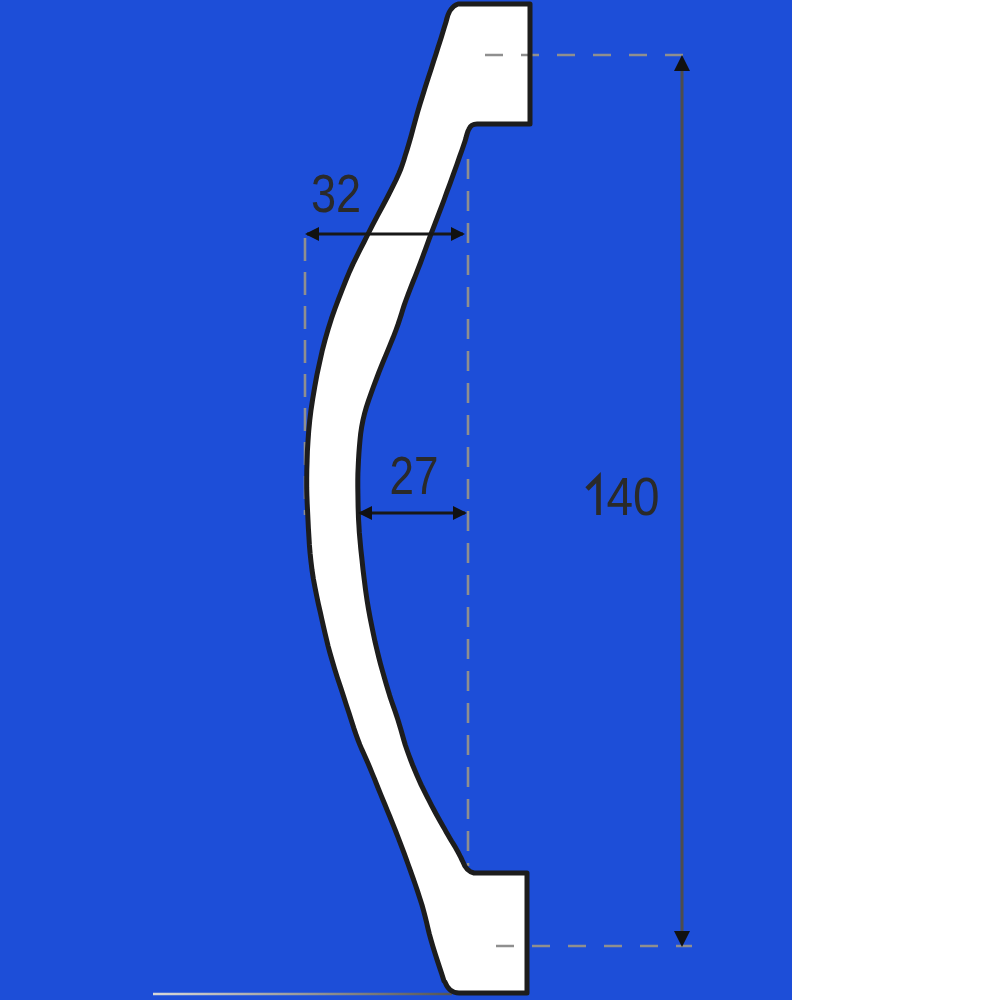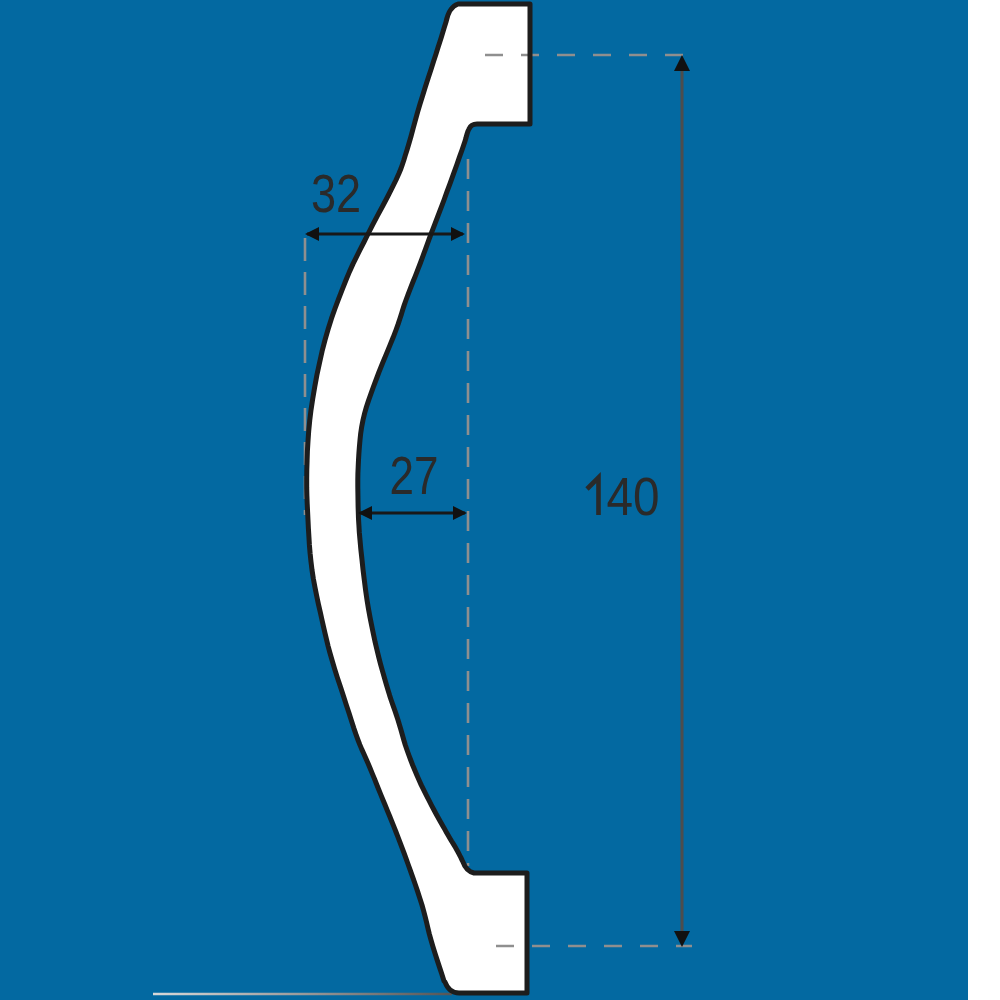--- a/index.html
+++ b/index.html
@@ -1,16 +1,16 @@
 <!DOCTYPE html>
 <html><head>
 <meta charset="utf-8">
 <style>
   html,body{margin:0;padding:0;background:#ffffff;}
-  .page{width:968px;height:1000px;position:relative;background:#0369a1;
+  .page{width:792px;height:1000px;position:relative;background:#1d4ed8;
         font-family:"Liberation Sans", sans-serif;}
   svg{display:block;}
 </style>
 </head>
 <body>
 <div class="page">
 <svg width="1000" height="1000" viewBox="0 0 1000 1000">
 
   <defs>
     <linearGradient id="fade" gradientUnits="userSpaceOnUse" x1="153" y1="994" x2="452" y2="994">

